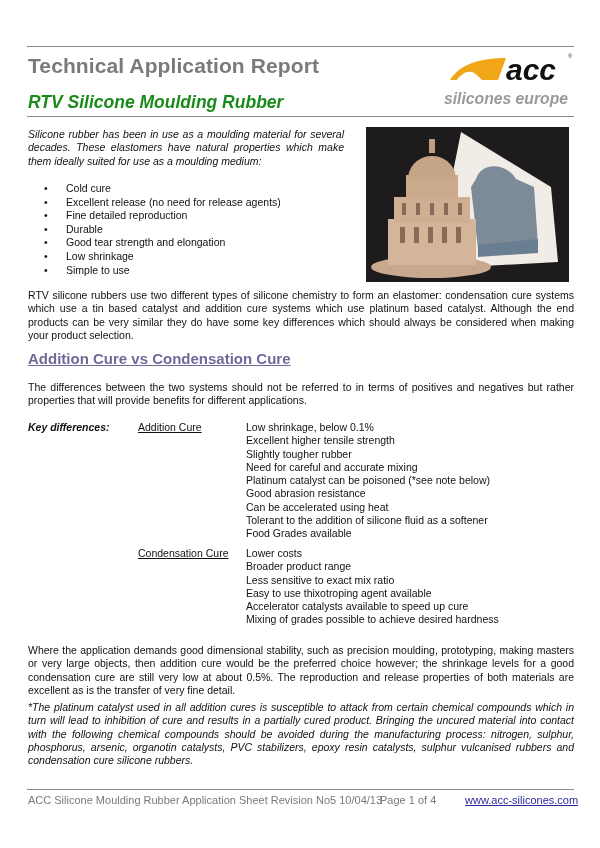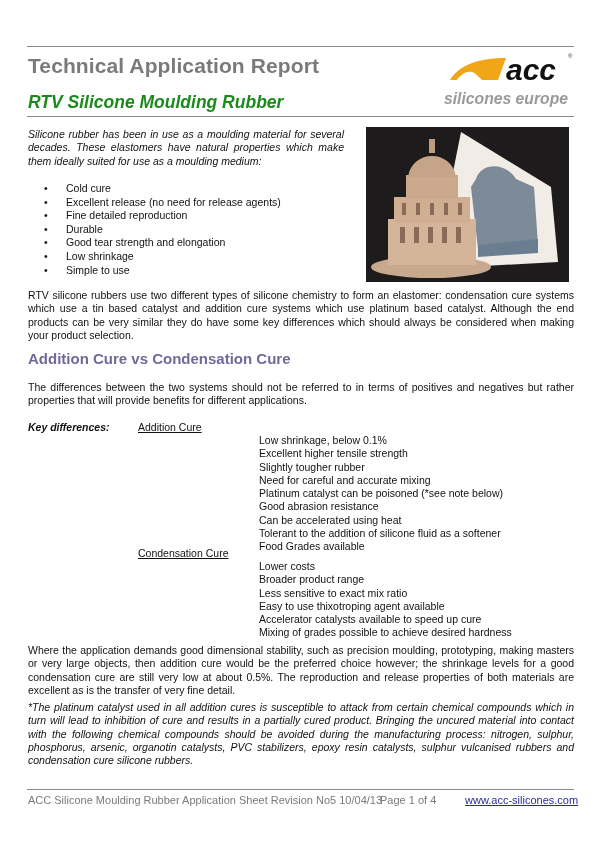--- a/index.html
+++ b/index.html
@@ -8,25 +8,25 @@
   .title { position:absolute; left:28px; top:54px; font-size:21px; font-weight:bold; color:#7a7a7a; letter-spacing:0.1px; }
   .subtitle { position:absolute; left:28px; top:92px; font-size:17.5px; font-weight:bold; font-style:italic; color:#1a8a1a; }
   .logo { position:absolute; left:436px; top:50px; width:140px; height:60px; }
   .p { position:absolute; font-size:10.5px; line-height:13.3px; text-align:justify; }
   .intro { left:28px; top:128px; width:316px;font-style:italic; }
   .bullets { position:absolute; left:44px; top:182px; margin:0; padding:0; list-style:none; font-size:10.5px; line-height:13.6px; }
   .bullets li { position:relative; padding-left:22px; }
   .bullets li::before { content:"•"; position:absolute; left:0; top:0; }
   .photo { position:absolute; left:366px; top:127px; width:203px; height:155px; background:#1c1a1b; overflow:hidden; }
   .para2 { left:28px; top:289px; width:546px; }
-  .h2 { position:absolute; left:28px; top:350px; font-size:15px; font-weight:bold; color:#6f6a9a; }
+  .h2 { position:absolute; left:28px; top:350px; font-size:15px; font-weight:bold; color:#6f6a9a; text-decoration:underline; }
   .para3 { left:28px; top:381px; width:546px; }
   .kd-label { position:absolute; left:28px; top:421px; font-size:10.5px; font-weight:bold; font-style:italic; }
   .kd-type { position:absolute; left:138px; font-size:10.5px; text-decoration:underline; }
-  .kd-list { position:absolute; left:246px; margin:13px; padding:0; list-style:none; font-size:10.5px; line-height:13.3px; }
+  .kd-list { position:absolute; left:246px; margin:0; padding:0; list-style:none; font-size:10.5px; line-height:13.3px; }
   .para4 { left:28px; top:644px; width:546px; }
   .note { left:28px; top:701px; width:546px; font-style:italic; }
   .footer { position:absolute; top:794px; font-size:11px; color:#7a7a7a; }
   .footer a { color:#2a2a9a; text-decoration:underline; }
 </style>
 </head>
 <body>
 
 <div class="rule" style="top:46px;"></div>
 <div class="title">Technical Application Report</div>

